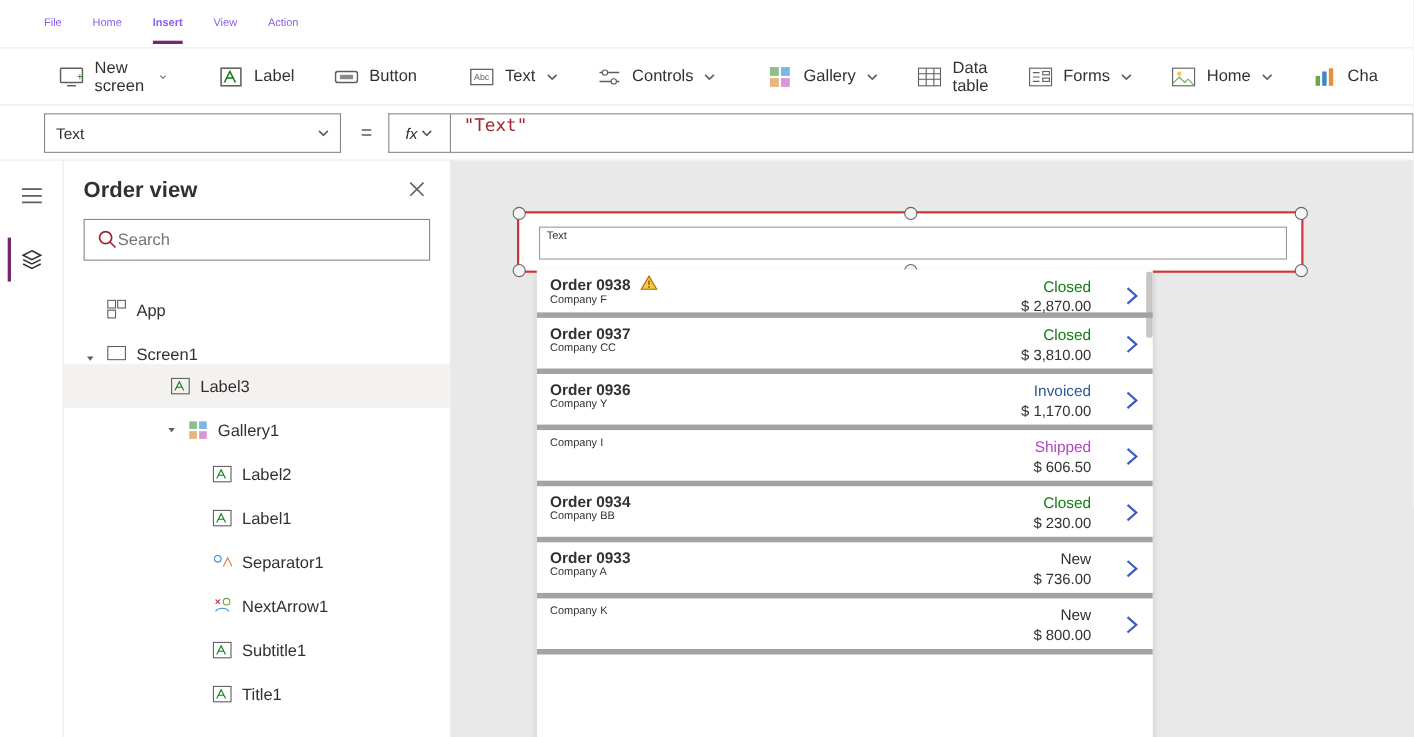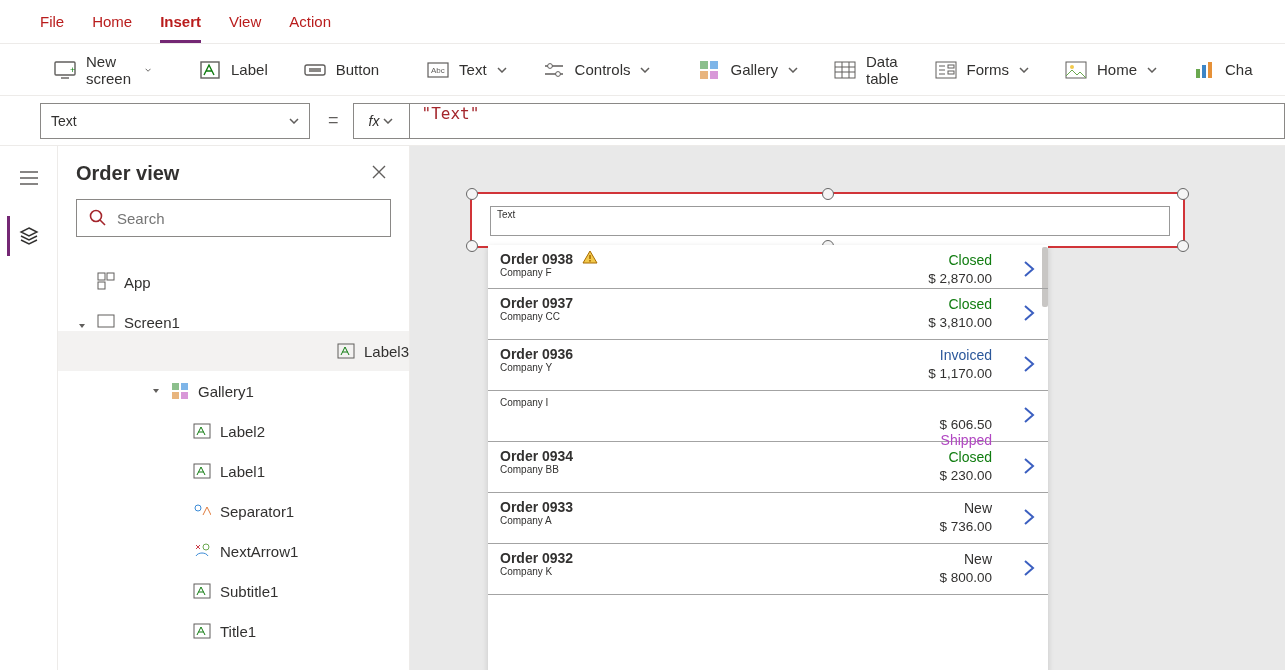--- a/index.html
+++ b/index.html
@@ -1,20 +1,20 @@
 <!DOCTYPE html>
 <html><head>
 <meta charset="utf-8">
 <style>
 * { box-sizing: border-box; margin: 0; padding: 0; font-family: "Segoe UI", Arial, sans-serif; }
 body { width: 1285px; height: 670px; background: #fff; overflow: hidden; font-size: 14px; color: #323130; }
 
 
 .menu-tabs { height: 44px; display: flex; align-items: center; padding: 0 40px; gap: 28px; border-bottom: 1px solid #edebe9; }
-.menu-tab { padding: 10px 0; cursor: pointer; font-size: 15px; color: #b91c1c; }
+.menu-tab { padding: 10px 0; cursor: pointer; font-size: 10px; color: #8b5cf6; }
 .menu-tab.active { font-weight: 600; border-bottom: 3px solid #742774; margin-bottom: -2px; }
 
 
 .ribbon { height: 52px; display: flex; align-items: center; padding: 0 36px; gap: 0; border-bottom: 1px solid #edebe9; }
 .ribbon-item { display: inline-flex; align-items: center; gap: 10px; padding: 0 18px; height: 100%; cursor: pointer; font-size: 15px; }
 .ribbon-sep { width: 1px; height: 32px; background: #e1dfdd; margin: 0 6px; }
 .chevron-down { width: 10px; height: 6px; }
 .chev-path { stroke:#605e5c; stroke-width:1.5; fill:none; }
 .ribbon-icon { width: 22px; height: 22px; display: inline-flex; align-items: center; justify-content: center; color: #605e5c; }
 
@@ -30,50 +30,50 @@
 
 .left-rail { width: 58px; border-right: 1px solid #edebe9; display: flex; flex-direction: column; align-items: center; padding-top: 12px; gap: 18px; }
 .rail-btn { width: 40px; height: 40px; display: flex; align-items: center; justify-content: center; cursor: pointer; }
 .rail-btn.active { border-left: 3px solid #742774; margin-left: -3px; }
 
 
 .tree-panel { width: 352px; border-right: 1px solid #edebe9; display: flex; flex-direction: column; padding: 16px 0 0 0; }
 .tree-header { display: flex; align-items: center; justify-content: space-between; padding: 0 18px 14px 18px; }
 .tree-header h2 { font-size: 20px; font-weight: 600; }
 .tree-close { width: 20px; height: 20px; cursor: pointer; color: #605e5c; }
-.tree-search { margin: 0 18px 14px 18px; height: 38px; border: 1px solid #8a8886; display: flex; align-items: center; padding: 0 12px; gap: 10px; }
+.tree-search { margin: 0 18px 14px 18px; height: 38px; border: 1px solid #8a8886; display: flex; align-items: center; padding: 0 12px; }
 .tree-search input { border: none; outline: none; flex: 1; font-size: 15px; }
 .search-icon-svg { color: #a4262c; }
 
 .tree-list { overflow-y: auto; flex: 1; }
 .tree-row { display: flex; align-items: center; height: 40px; padding-left: 18px; cursor: pointer; gap: 8px; font-size: 15px; }
 .tree-row.selected { background: #f3f2f1; }
 .tree-caret { width: 12px; display:inline-flex; align-items:center; justify-content:center; }
 .indent-1 { padding-left: 18px; align-items: flex-end; }
 .indent-2 { padding-left: 48px; }
-.indent-3 { padding-left: 96px; justify-content: flex-end; }
+.indent-3 { padding-left: 96px; }
 .indent-g3 { padding-left: 134px; }
 .tree-icon { width: 20px; height: 20px; display:inline-flex; align-items:center; justify-content:center; }
 
 
 .canvas { flex: 1; background: #e9e9e9; position: relative; overflow: hidden; }
 .selection-box { position: absolute; left: 60px; top: 46px; width: 715px; height: 56px; border: 2px solid #d13438; background: #fff; }
 .selected-label { position: absolute; left: 80px; top: 60px; width: 680px; height: 30px; border: 1px solid #999; background: #fff; font-size: 10px; color: #323130; padding: 2px 6px; }
 .sel-handle { position:absolute; width:12px; height:12px; border:1px solid #666; background:#f5f5f5; border-radius:50%; }
 .gallery-card { position: absolute; left: 78px; top: 99px; width: 560px; height: 440px; background: #fff; box-shadow: 0 2px 6px rgba(0,0,0,0.15); overflow: hidden; }
 .gallery-scroll { position:absolute; right:0; top:2px; width:6px; height:60px; background:#c8c6c4; border-radius:2px; }
-.g-row { height: 51px; border-bottom: 1px solid #a3a3a3; padding: 6px 12px 6px 12px; position: relative; }
+.g-row { height: 51px; border-bottom: 5px solid #a3a3a3; padding: 6px 12px 6px 12px; position: relative; }
 .g-row .title { font-weight: 600; font-size: 14px; }
 .g-row .sub { font-size: 10px; color: #323130; }
 .g-row .status { position: absolute; right: 56px; top: 7px; font-size: 14px; text-align: right; }
 .g-row .price { position: absolute; right: 56px; top: 26px; font-size: 13.5px; text-align: right; }
 .g-row .arrow { position: absolute; right: 12px; top: 14px; color: #3b5fc0; }
 .status-closed { color: #107c10; }
 .status-invoiced { color: #2b579a; }
-.status-shipped { color: #b146c2; margin-top: 34px; }
+.status-shipped { color: #b146c2; }
 .status-new { color: #323130; }
 .warn-tri { position:absolute; left: 94px; top: 5px; }
 
 svg { display:block; }
 </style>
 </head>
 <body>
 
 <div class="menu-tabs">
   <div class="menu-tab">File</div>
@@ -447,21 +447,20 @@
             <div class="sub">Company A</div>
             <div class="status status-new">New</div>
             <div class="price">$ 736.00</div>
             <div class="arrow">
               <svg width="14" height="20" viewBox="0 0 14 20">
                 <path d="M3 3l8 7-8 7" fill="none" stroke="#3b5fc0" stroke-width="2"></path>
               </svg>
             </div>
           </div>
           <div class="g-row">
-            <div class="title">Order 0932</div>
             <div class="sub">Company K</div>
             <div class="status status-new">New</div>
             <div class="price">$ 800.00</div>
             <div class="arrow">
               <svg width="14" height="20" viewBox="0 0 14 20">
                 <path d="M3 3l8 7-8 7" fill="none" stroke="#3b5fc0" stroke-width="2"></path>
               </svg>
             </div>
           </div>
         </div>

